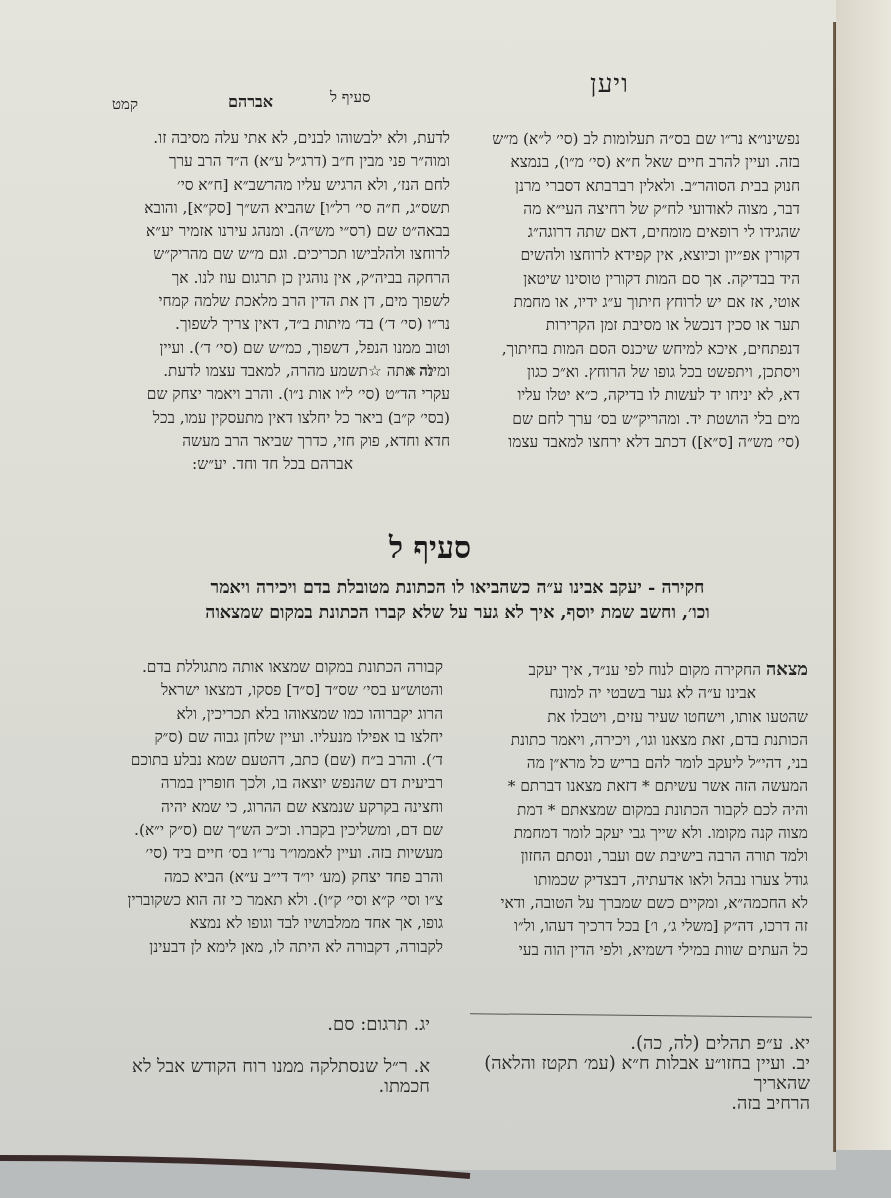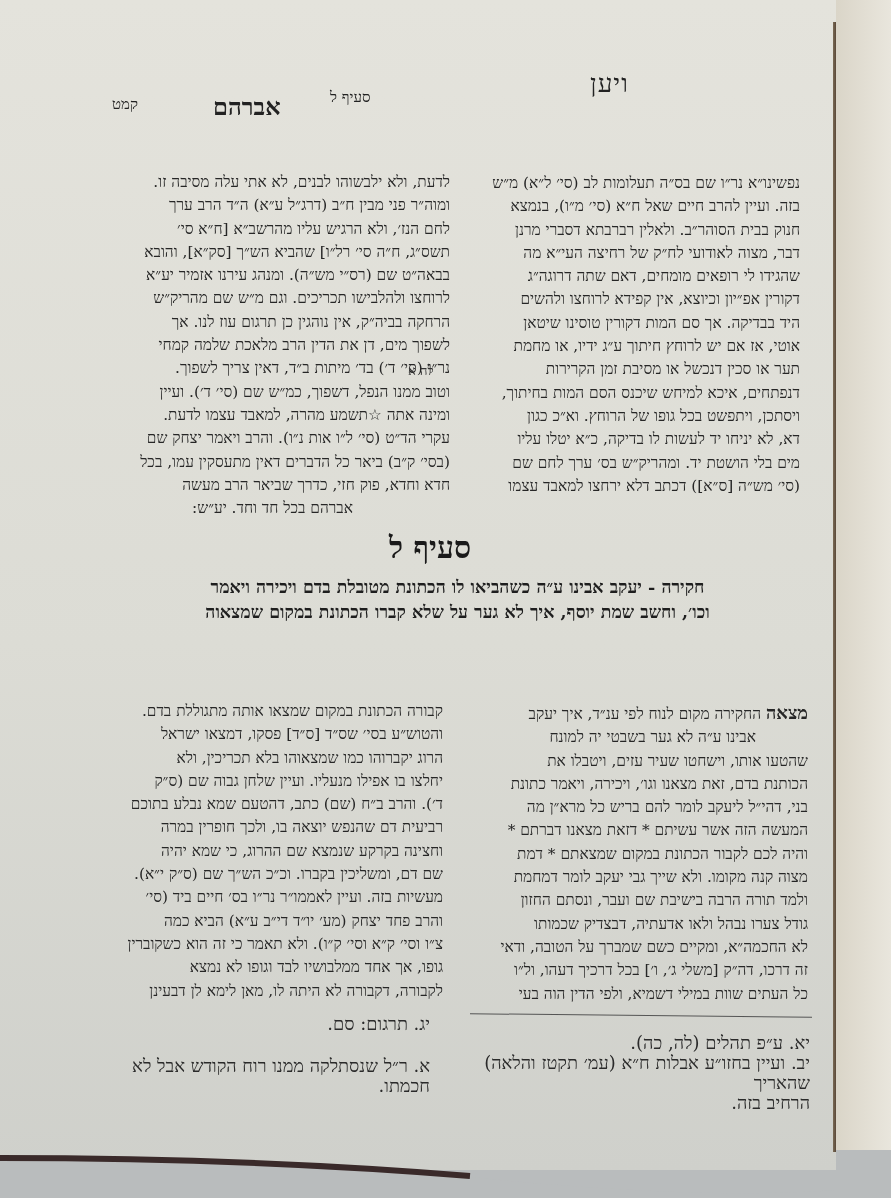--- a/index.html
+++ b/index.html
@@ -20,26 +20,26 @@
     position:absolute; left:833px; top:22px; width:3px; height:1130px;
     background:linear-gradient(90deg,#7a6a55,#5a4838);
   }
   .next-page {
     position:absolute; left:836px; top:0; width:55px; height:1198px;
     background:linear-gradient(90deg,#dad5c8,#e9e6dd);
   }
   .hdr { position:absolute; direction:rtl; color:#222; }
   .hdr-title { left:590px; top:68px; font-size:26px; font-weight:normal; letter-spacing:1px; }
   .hdr-section { left:330px; top:88px; font-size:15px; }
-  .hdr-title2 { left:213px; top:92px; font-size:24px; font-weight:bold; }
+  .hdr-title2 { left:228px; top:92px; font-size:16px; font-weight:bold; }
   .hdr-page { left:112px; top:95px; font-size:15px; }
 
   .col {
     position:absolute; direction:rtl; text-align:justify; text-align-last:right;
-    font-size:15.4px; line-height:23.3px; color:#262626;margin-top:44px;
+    font-size:15.4px; line-height:23.3px; color:#262626;
   }
   .col p { margin:0; }
   .colR1 { left:445px; top:128px; width:355px; }
   .colL1 { left:95px; top:127px; width:355px; }
   .colL1 .center { text-align:center; text-align-last:center; }
   .margin-note { position:absolute; left:408px; top:363px; font-size:13px; color:#333; direction:rtl; }
 
   .sec-title { position:absolute; left:0; width:860px; top:530px; text-align:center; direction:rtl;
     font-size:30px; font-weight:bold; color:#1a1a1a; }
   .sec-q { position:absolute; left:140px; width:635px; top:575px; direction:rtl; text-align:center;
@@ -97,21 +97,21 @@
   <p>לחם הנז׳, ולא הרגיש עליו מהרשב״א [ח״א סי׳</p>
   <p>תשס״ג, ח״ה סי׳ רל״ו] שהביא הש״ך [סק״א], והובא</p>
   <p>בבאה״ט שם (רס״י מש״ה). ומנהג עירנו אזמיר יע״א</p>
   <p>לרוחצו ולהלבישו תכריכים. וגם מ״ש שם מהריק״ש</p>
   <p>הרחקה בביה״ק, אין נוהגין כן תרגום עוז לנו. אך</p>
   <p>לשפוך מים, דן את הדין הרב מלאכת שלמה קמחי</p>
   <p>נר״ו (סי׳ ד׳) בד׳ מיתות ב״ד, דאין צריך לשפוך.</p>
   <p>וטוב ממנו הנפל, דשפוך, כמ״ש שם (סי׳ ד׳). ועיין</p>
   <p>ומינה אתה ☆תשמע מהרה, למאבד עצמו לדעת.</p>
   <p>עקרי הד״ט (סי׳ ל״ו אות נ״ו). והרב ויאמר יצחק שם</p>
-  <p>(בסי׳ ק״ב) ביאר כל הדברים דאין מתעסקין עמו, בכל</p>
+  <p>(בסי׳ ק״ב) ביאר כל יחלצו דאין מתעסקין עמו, בכל</p>
   <p>חדא וחדא, פוק חזי, כדרך שביאר הרב מעשה</p>
   <p class="center">אברהם בכל חד וחד. יע״ש:</p>
 </div>
 
 <div class="margin-note">לה א</div>
 
 <div class="sec-title">סעיף ל</div>
 <div class="sec-q">
   <div>חקירה - יעקב אבינו ע״ה כשהביאו לו הכתונת מטובלת בדם ויכירה ויאמר</div>
   <div>וכו׳, וחשב שמת יוסף, איך לא גער על שלא קברו הכתונת במקום שמצאוה</div>

